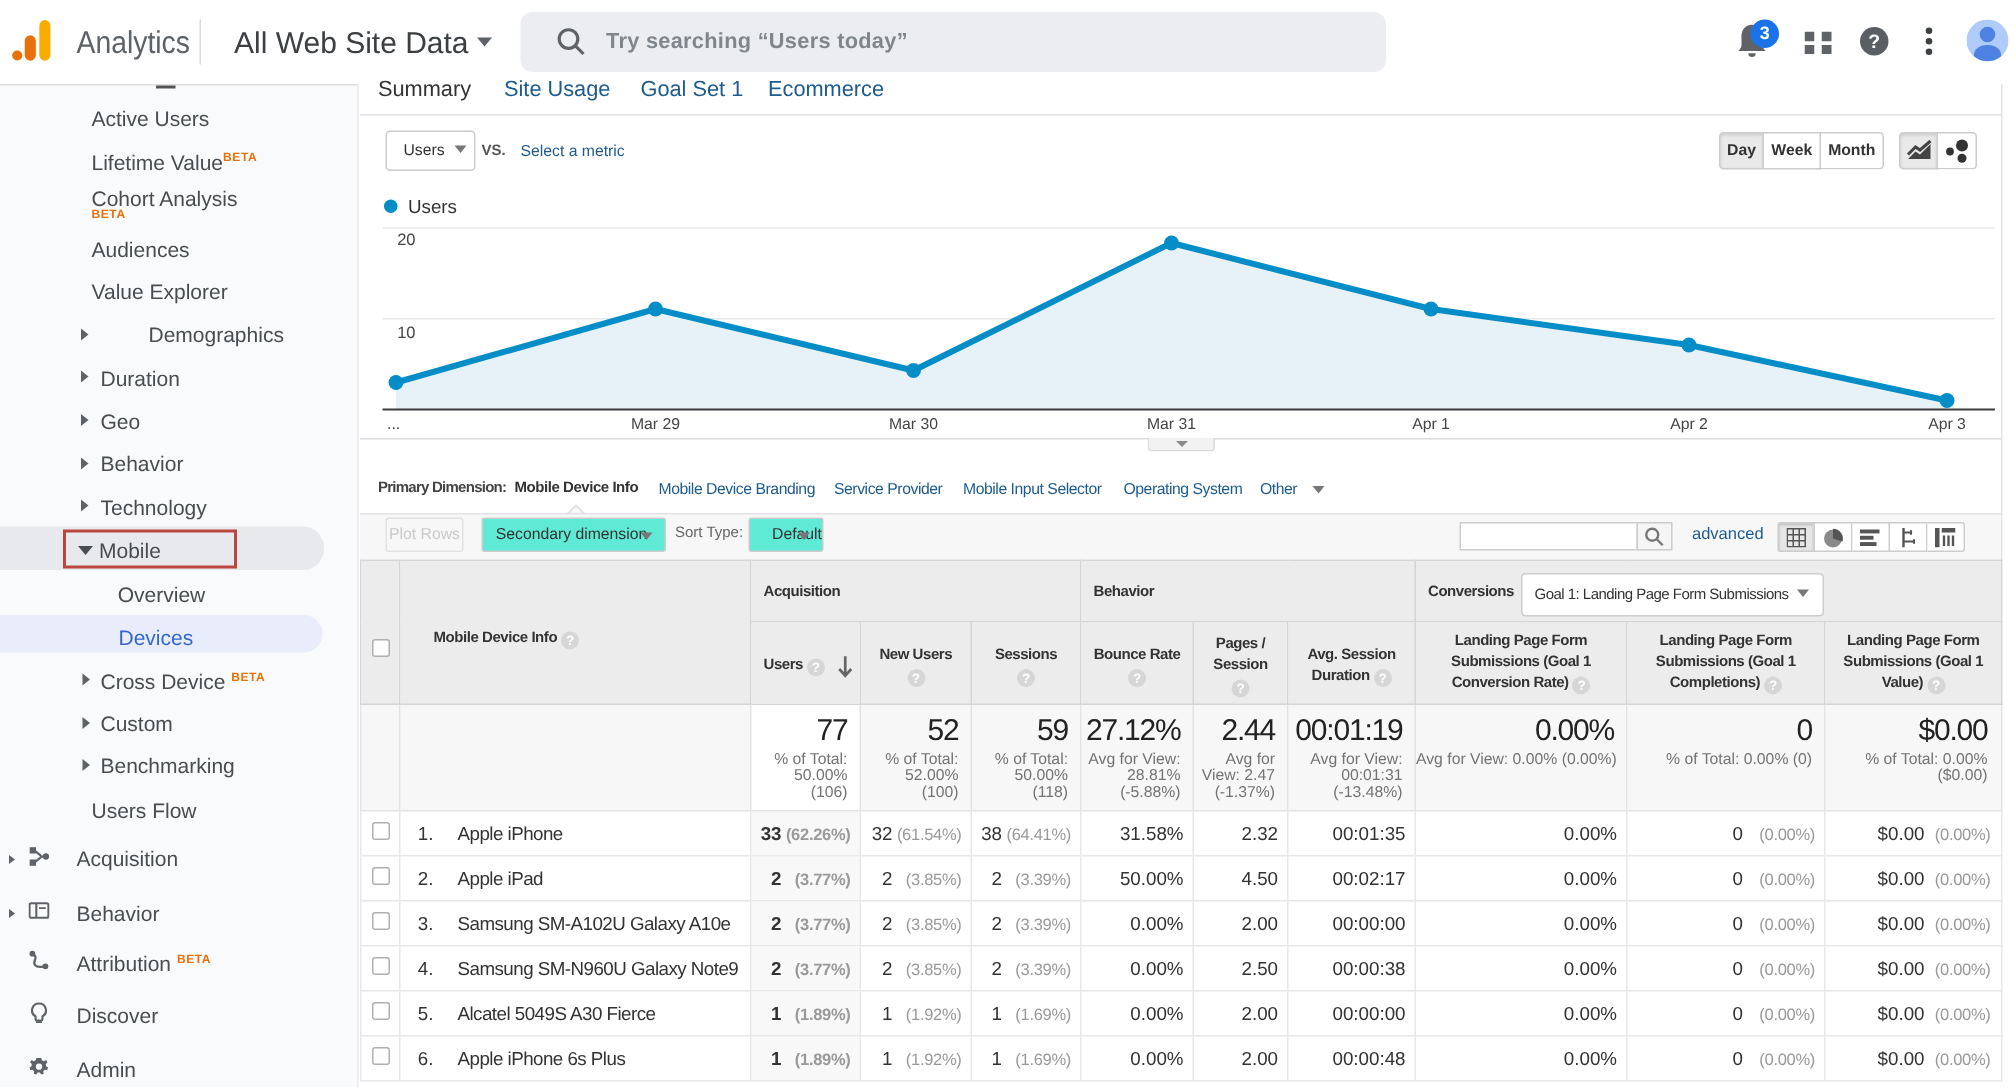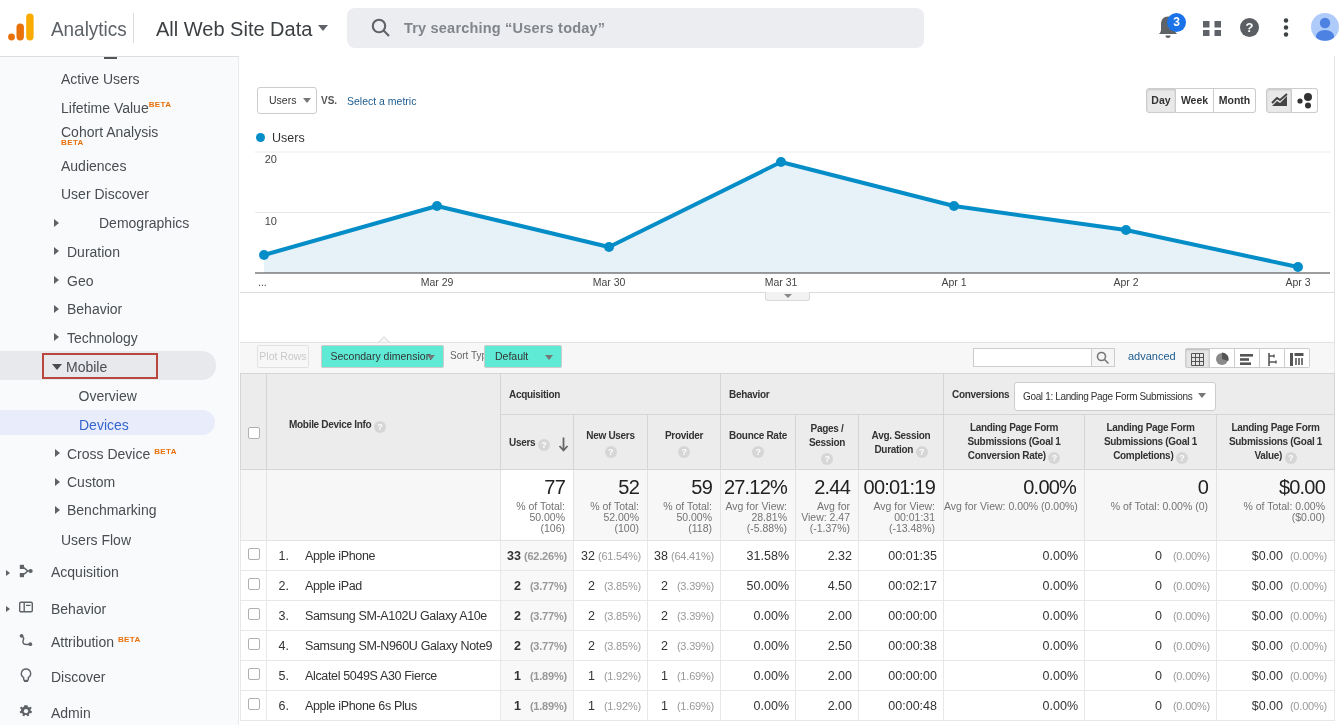--- a/index.html
+++ b/index.html
@@ -57,21 +57,21 @@
 .pditem{position:absolute;top:2px;white-space:nowrap;}
 
 #toolbar{position:absolute;left:0;top:286px;width:1094px;height:31px;background:#f7f7f7;border-top:1px solid #e3e3e3;}
 #notch{position:absolute;left:138px;top:280px;width:0;height:0;border-left:6px solid transparent;border-right:6px solid transparent;border-bottom:6px solid #e3e3e3;}
 #notch2{position:absolute;left:139.5px;top:281.5px;width:0;height:0;border-left:4.5px solid transparent;border-right:4.5px solid transparent;border-bottom:4.5px solid #f7f7f7;}
 .tbbtn{position:absolute;top:3px;height:23px;background:#5eead4;border:1px solid #ccc;border-radius:2px;font-size:10.5px;color:#333;line-height:21px;}
 .tbcaret{position:absolute;right:8px;top:9px;width:0;height:0;border-left:4px solid transparent;border-right:4px solid transparent;border-top:5px solid #777;}
 #plotrows{left:17px;width:52px;background:#f7f7f7;border-color:#e2e2e2;color:#c9c9c9;text-align:center;font-size:10.5px;}
 #secdim{left:80.5px;width:123px;padding-left:9px;}
 #sorttype{position:absolute;left:210px;top:8px;font-size:10px;color:#666;}
-#defaultdd{left:244px;width:78px;padding-left:10px;}
+#defaultdd{left:259px;width:50px;padding-left:10px;text-align:right;}
 #tsearch{position:absolute;left:733px;top:6px;width:119px;height:19px;border:1px solid #ccc;background:#fff;}
 #tsearchbtn{position:absolute;left:851px;top:6px;width:24px;height:19px;border:1px solid #ccc;background:#f5f5f5;}
 #advanced{position:absolute;left:888px;top:8px;font-size:11px;}
 #viewbtns{position:absolute;left:945px;top:6px;height:20px;}
 .vbtn{float:left;width:25px;height:20px;border:1px solid #ccc;border-left:none;background:#fff;text-align:center;padding-top:3px;}
 #vb1{border-left:1px solid #ccc;border-radius:2px 0 0 2px;background:#e6e6e6;box-shadow:inset 0 1px 2px rgba(0,0,0,.2);}
 #vb5{border-radius:0 2px 2px 0;}
 
 #gatable{position:absolute;left:0;top:317px;width:1094px;border-collapse:collapse;table-layout:fixed;}
 #gatable th,#gatable td{overflow:hidden;white-space:nowrap;}
@@ -138,21 +138,21 @@
 
 <div id="sidebar">
   <div class="abs" style="left:104px;top:0px;width:13px;height:2px;background:#555;"></div>
   <div id="pill-mobile"></div>
   <div id="pill-devices"></div>
   <div class="sbitem" style="left:61px;top:14px;">Active Users</div>
   <div class="sbitem" style="left:61px;top:42.5px;">Lifetime Value<span class="beta" style="vertical-align:6px;">BETA</span></div>
   <div class="sbitem" style="left:61px;top:66.5px;">Cohort Analysis</div>
   <div class="beta" style="position:absolute;left:61px;top:81px;">BETA</div>
   <div class="sbitem" style="left:61px;top:101px;">Audiences</div>
-  <div class="sbitem" style="left:61px;top:129px;">User Discover</div>
+  <div class="sbitem" style="left:61px;top:129px;">Value Explorer</div>
   <div class="sbcaret" style="left:54px;top:161.5px;"></div>
   <div class="sbitem" style="left:67px;top:158px;margin-left:32px;">Demographics</div>
   <div class="sbcaret" style="left:54px;top:190px;"></div>
   <div class="sbitem" style="left:67px;top:186.5px;">Duration</div>
   <div class="sbcaret" style="left:54px;top:219px;"></div>
   <div class="sbitem" style="left:67px;top:215.5px;">Geo</div>
   <div class="sbcaret" style="left:54px;top:247.5px;"></div>
   <div class="sbitem" style="left:67px;top:244px;">Behavior</div>
   <div class="sbcaret" style="left:54px;top:276px;"></div>
   <div class="sbitem" style="left:67px;top:272.5px;">Technology</div>
@@ -195,20 +195,26 @@
   </svg>
   <div class="sbitem" style="left:51px;top:612px;">Discover</div>
   <svg class="sbicon" style="left:19px;top:647px;" viewBox="0 0 20 20">
     <path d="M10 2 L12 2 L12.6 4.4 L14.8 5.3 L17 4 L18.4 6.4 L16.6 8.1 L16.9 10.5 L19 11.7 L18 14.3 L15.6 14 L14 15.8 L14.5 18.2 L11.9 19 L10.6 17 L8.2 17 L6.9 19 L4.3 18.2 L4.8 15.8 L3.2 14 L0.8 14.3 L0 11.7 L2 10.5 L2.3 8.1 L0.5 6.4 L2 4 L4.1 5.3 L6.3 4.4 L7 2 Z" fill="#5f6368" transform="translate(1,0) scale(0.93)"></path>
     <circle cx="10" cy="10.2" r="3" fill="#f9fafb"></circle>
   </svg>
   <div class="sbitem" style="left:51px;top:648px;">Admin</div>
 </div>
 
 <div id="content">
+  <div id="tabs">
+    <div class="tab" style="left:12px;color:#333;">Summary</div>
+    <div class="tab blue" style="left:96px;">Site Usage</div>
+    <div class="tab blue" style="left:187px;">Goal Set 1</div>
+    <div class="tab blue" style="left:272px;">Ecommerce</div>
+  </div>
   <div id="rightline"></div>
   <div id="users-dd" class="btn">Users<span class="ddcaret"></span></div>
   <div id="vs">VS.</div>
   <div id="selmetric" class="blue">Select a metric</div>
   <div id="dwm">
     <div class="dwmbtn" id="btn-day">Day</div>
       <div class="dwmbtn" id="btn-week">Week</div>
       <div class="dwmbtn" id="btn-month">Month</div>
   </div>
   <div id="charttype">
@@ -241,20 +247,30 @@
     <text x="18" y="161" font-size="10.5" fill="#444">...</text>
     <text x="197" y="161" font-size="10.5" fill="#444" text-anchor="middle">Mar 29</text>
     <text x="369" y="161" font-size="10.5" fill="#444" text-anchor="middle">Mar 30</text>
     <text x="541" y="161" font-size="10.5" fill="#444" text-anchor="middle">Mar 31</text>
     <text x="714" y="161" font-size="10.5" fill="#444" text-anchor="middle">Apr 1</text>
     <text x="886" y="161" font-size="10.5" fill="#444" text-anchor="middle">Apr 2</text>
     <text x="1058" y="161" font-size="10.5" fill="#444" text-anchor="middle">Apr 3</text>
   </svg>
   <div id="chartline"></div>
   <div id="annobtn"><div style="display:inline-block;width:0;height:0;border-left:4px solid transparent;border-right:4px solid transparent;border-top:4px solid #8a8a8a;vertical-align:top;margin-top:2px;"></div></div>
+  <div id="pdrow">
+    <div class="pditem" style="left:12px;font-weight:bold;color:#444;font-size:10px;letter-spacing:-0.5px;">Primary Dimension:</div>
+    <div class="pditem" style="left:103px;font-weight:bold;color:#333;font-size:10px;">Mobile Device Info</div>
+    <div class="pditem blue" style="left:199px;">Mobile Device Branding</div>
+    <div class="pditem blue" style="left:316px;">Service Provider</div>
+    <div class="pditem blue" style="left:402px;">Mobile Input Selector</div>
+    <div class="pditem blue" style="left:509px;">Operating System</div>
+    <div class="pditem blue" style="left:600px;">Other</div>
+    <div class="ddcaret" style="position:absolute;left:628px;top:8px;"></div>
+  </div>
   <div id="toolbar"></div>
   <div id="notch"></div>
     <div id="notch2"></div>
   <div class="tbbtn" id="plotrows" style="position:absolute;top:289px;">Plot Rows</div>
   <div class="tbbtn" id="secdim" style="position:absolute;top:289px;">Secondary dimension<span class="tbcaret"></span></div>
   <div id="sorttype" style="position:absolute;top:294px;">Sort Type:</div>
   <div class="tbbtn" id="defaultdd" style="position:absolute;top:289px;">Default<span class="tbcaret"></span></div>
   <div id="tsearch" style="position:absolute;top:292px;"></div>
   <div id="tsearchbtn" style="position:absolute;top:292px;"><svg width="14" height="14" viewBox="0 0 14 14" style="margin:2px 0 0 4px;">
         <circle cx="5.5" cy="5.5" r="4" fill="none" stroke="#777" stroke-width="1.6"></circle>
@@ -306,21 +322,21 @@
       <th class="hg" colspan="3" style="font-weight:bold;">Behavior</th>
       <th class="hg" colspan="3" style="font-weight:bold;position:relative;">Conversions
         <span style="position:absolute;left:70px;top:8px;width:202px;height:29px;background:#fff;border:1px solid #ccc;border-radius:3px;font-size:10px;letter-spacing:-0.35px;font-weight:normal;line-height:27px;padding-left:8px;">Goal 1: Landing Page Form Submissions<span class="ddcaret" style="position:absolute;right:9px;top:12px;"></span></span>
       </th>
     </tr>
     <tr style="height:55px;">
       <th class="hc" style="text-align:left;padding-left:8px;position:relative;"><b>Users</b> <span class="qm">?</span><svg width="11" height="15" viewBox="0 0 11 15" style="position:absolute;right:4px;top:22px;">
               <path d="M5.5 0.5 V12.5 M1.5 9 L5.5 13.5 L9.5 9" stroke="#666" stroke-width="1.8" fill="none"></path>
             </svg></th>
       <th class="hc"><b>New Users</b><br><span class="qm">?</span></th>
-      <th class="hc"><b>Provider</b><br><span class="qm">?</span></th>
+      <th class="hc"><b>Sessions</b><br><span class="qm">?</span></th>
       <th class="hc"><b>Bounce Rate</b><br><span class="qm">?</span></th>
       <th class="hc"><b>Pages /<br>Session</b><br><span class="qm">?</span></th>
       <th class="hc"><b>Avg. Session<br>Duration</b> <span class="qm">?</span></th>
       <th class="hc" style="padding-top:0;"><b>Landing Page Form<br>Submissions (Goal 1<br>Conversion Rate)</b> <span class="qm">?</span></th>
       <th class="hc" style="padding-top:0;"><b>Landing Page Form<br>Submissions (Goal 1<br>Completions)</b> <span class="qm">?</span></th>
       <th class="hc" style="padding-top:0;"><b>Landing Page Form<br>Submissions (Goal 1<br>Value)</b> <span class="qm">?</span></th>
     </tr>
     <tr style="height:71px;">
       <td class="sumcell"></td>
       <td class="sumcell"></td>

